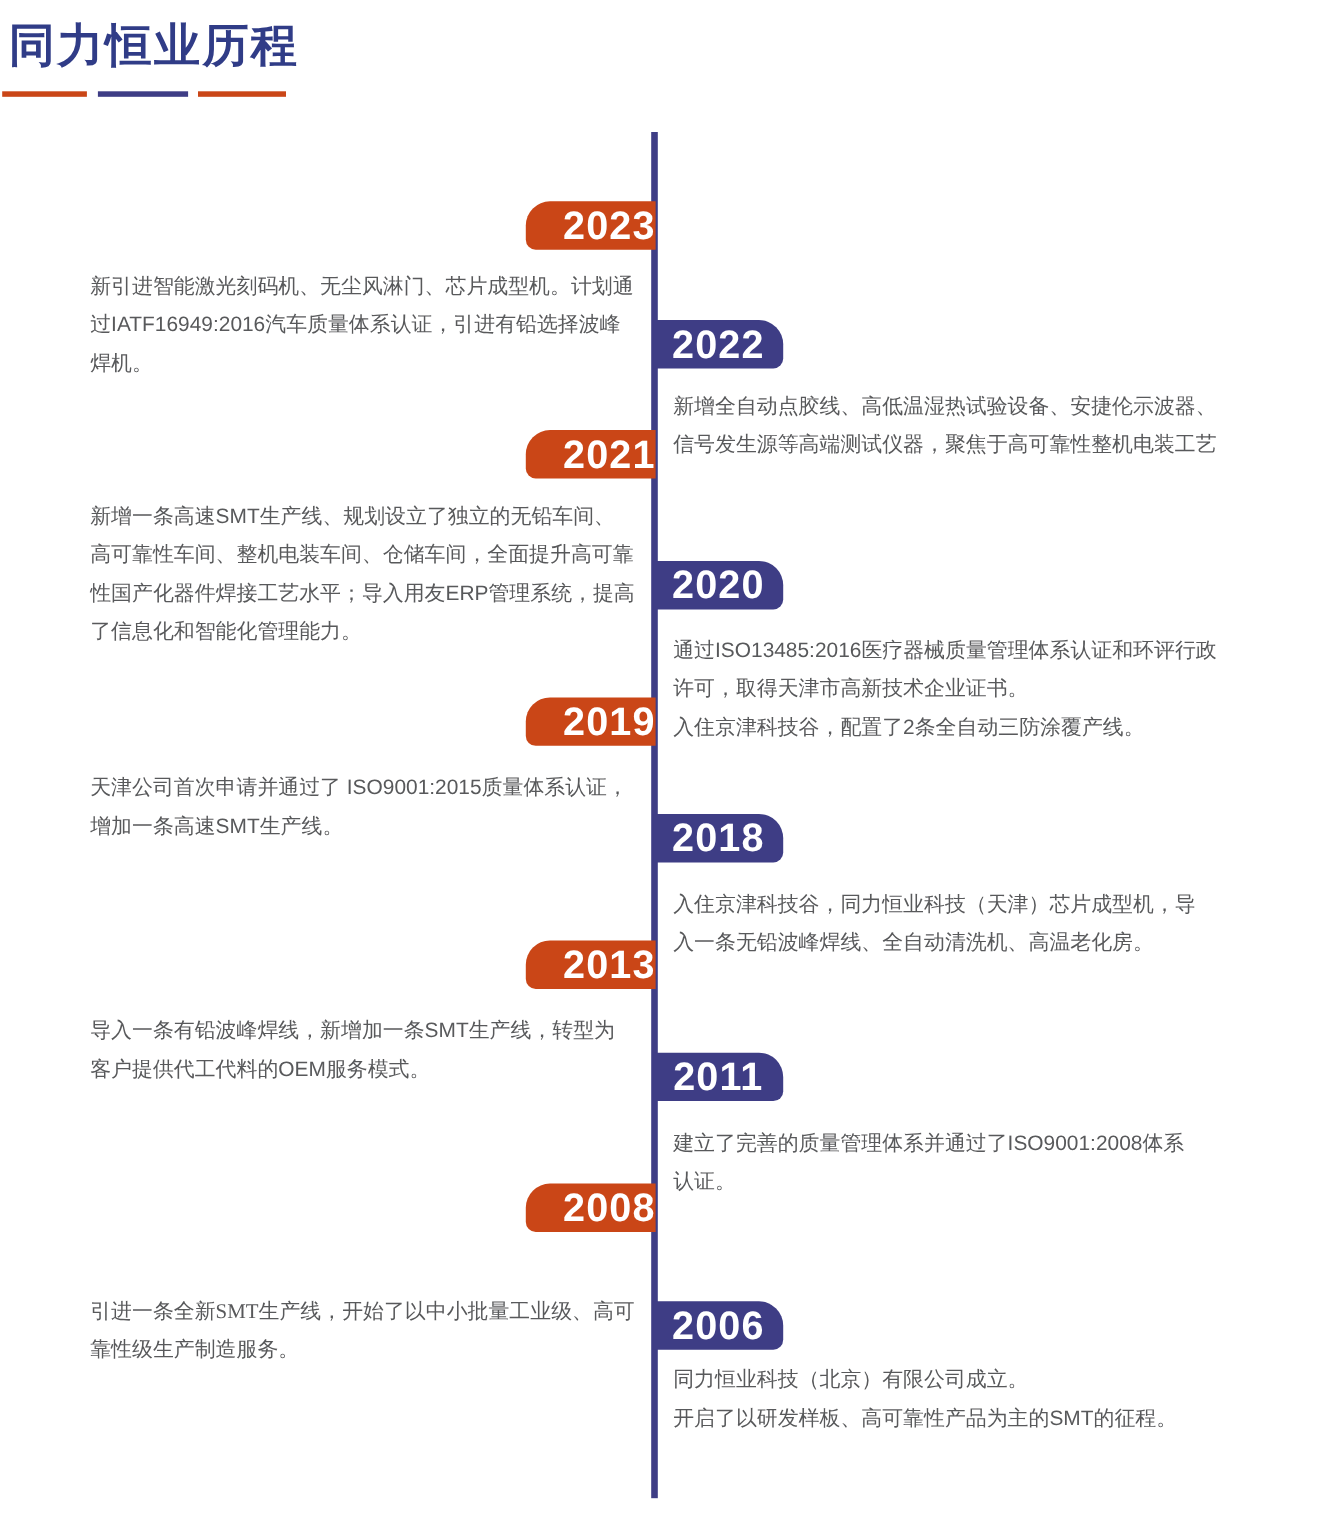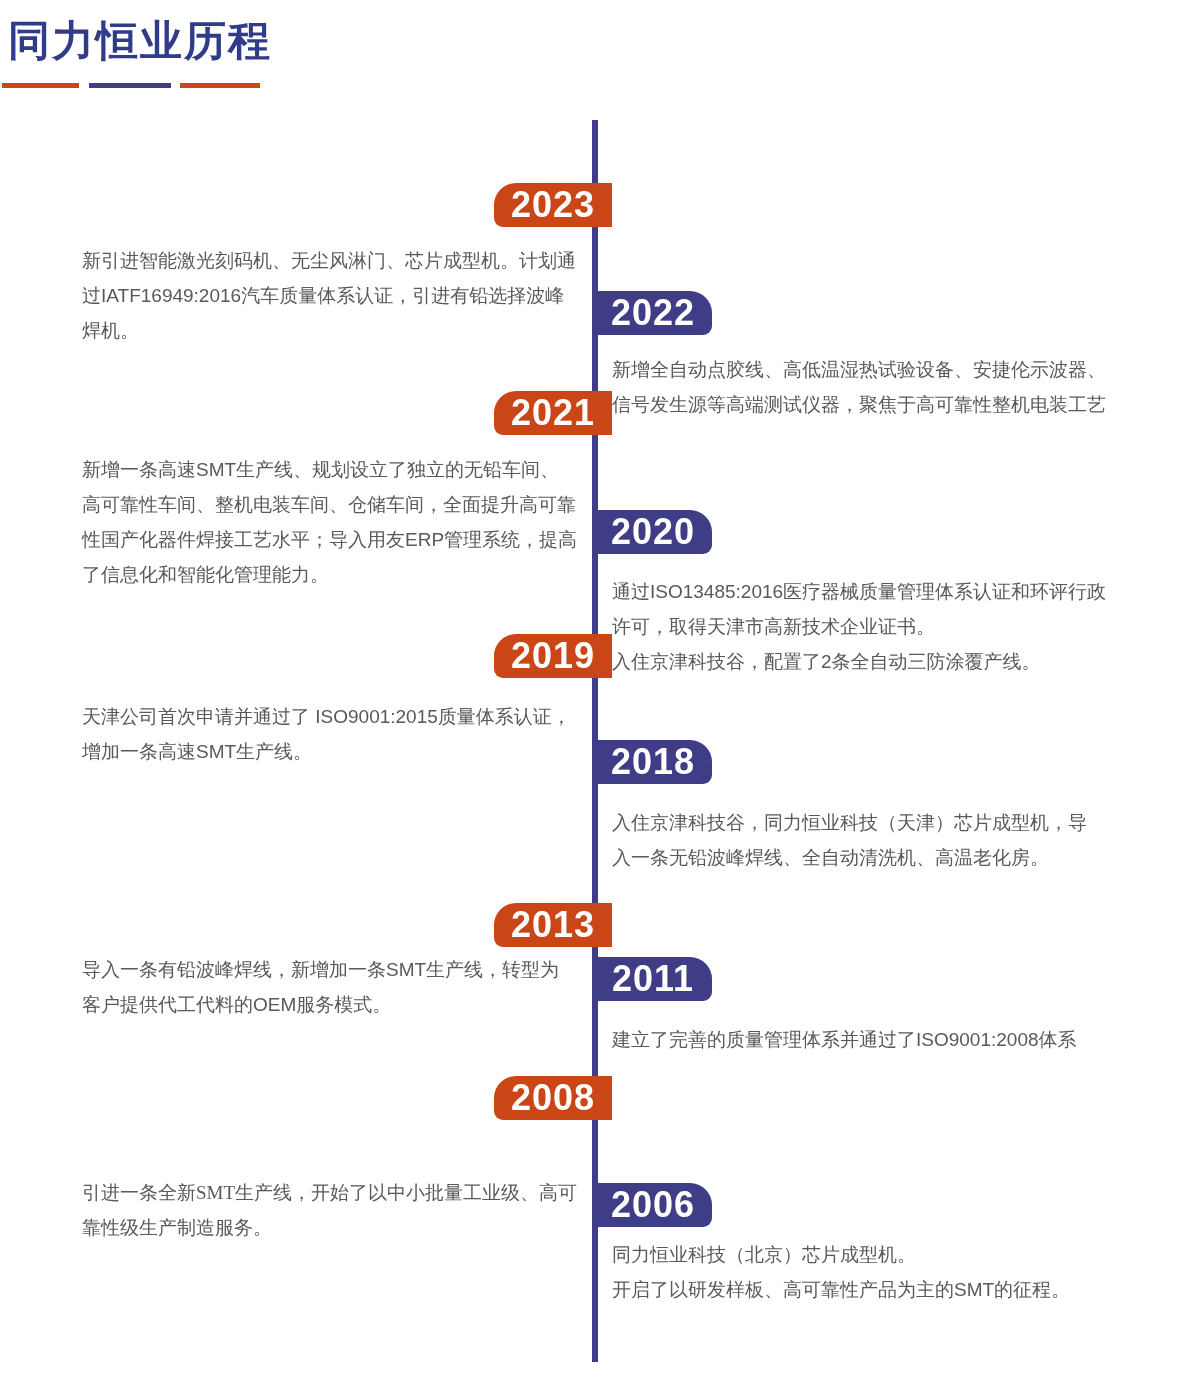--- a/index.html
+++ b/index.html
@@ -29,21 +29,21 @@
   .timeline-line{
     position:absolute;left:592px;top:120px;width:6px;height:1242px;
     background:var(--navy);
   }
 
   .badge{
     position:absolute;height:44px;width:118px;z-index:2;
     color:#ffffff;font-weight:700;font-size:36px;line-height:44px;
     text-align:center;letter-spacing:1px;
   }
-  .badge.left{left:494px;background:var(--orange);border-radius:22px 0 0 9px;}
+  .badge.left{left:478px;background:var(--orange);border-radius:22px 0 0 9px;text-align:right;}
   .badge.right{left:594px;background:var(--navy);border-radius:0 22px 9px 0;}
 
   .event-text{
     position:absolute;color:var(--body-text);
     font-size:19px;line-height:35px;
   }
   .event-text.left{left:82px;width:512px;}
   .event-text.right{left:612px;width:532px;}
   .event-line{min-height:35px;}
 </style>
@@ -86,33 +86,34 @@
       <div class="badge left" style="top: 634px;"><span>2019</span></div>
       <div class="event-text left" style="top: 699px;">
         <div class="event-line">天津公司首次申请并通过了 ISO9001:2015质量体系认证，</div>
         <div class="event-line">增加一条高速SMT生产线。</div>
       </div>
       <div class="badge right" style="top: 740px;"><span>2018</span></div>
       <div class="event-text right" style="top: 805px;">
         <div class="event-line">入住京津科技谷，同力恒业科技（天津）芯片成型机，导</div>
         <div class="event-line">入一条无铅波峰焊线、全自动清洗机、高温老化房。</div>
       </div>
-      <div class="badge left" style="top: 855px; margin-top: 48px;"><span>2013</span></div>
-      <div class="event-text left" style="top: 952px;">
+      <div class="badge left" style="top: 855px;"><span>2013</span></div>
+      <div class="event-text left" style="top: 920px;">
         <div class="event-line">导入一条有铅波峰焊线，新增加一条SMT生产线，转型为</div>
         <div class="event-line">客户提供代工代料的OEM服务模式。</div>
       </div>
       <div class="badge right" style="top: 957px;"><span>2011</span></div>
       <div class="event-text right" style="top: 1022px;">
         <div class="event-line">建立了完善的质量管理体系并通过了ISO9001:2008体系</div>
+        <div class="event-line">认证。</div>
       </div>
       <div class="badge left" style="top: 1076px;"><span>2008</span></div>
       <div class="event-text left" style="top: 1175px; font-family: Liberation Serif, serif;">
         <div class="event-line">引进一条全新SMT生产线，开始了以中小批量工业级、高可</div>
         <div class="event-line">靠性级生产制造服务。</div>
       </div>
       <div class="badge right" style="top: 1183px;"><span>2006</span></div>
       <div class="event-text right" style="top: 1237px;">
-        <div class="event-line">同力恒业科技（北京）芯片成型机。</div>
+        <div class="event-line">同力恒业科技（北京）有限公司成立。</div>
         <div class="event-line">开启了以研发样板、高可靠性产品为主的SMT的征程。</div>
       </div>
     </div>
 </div>
 
 </body></html>

